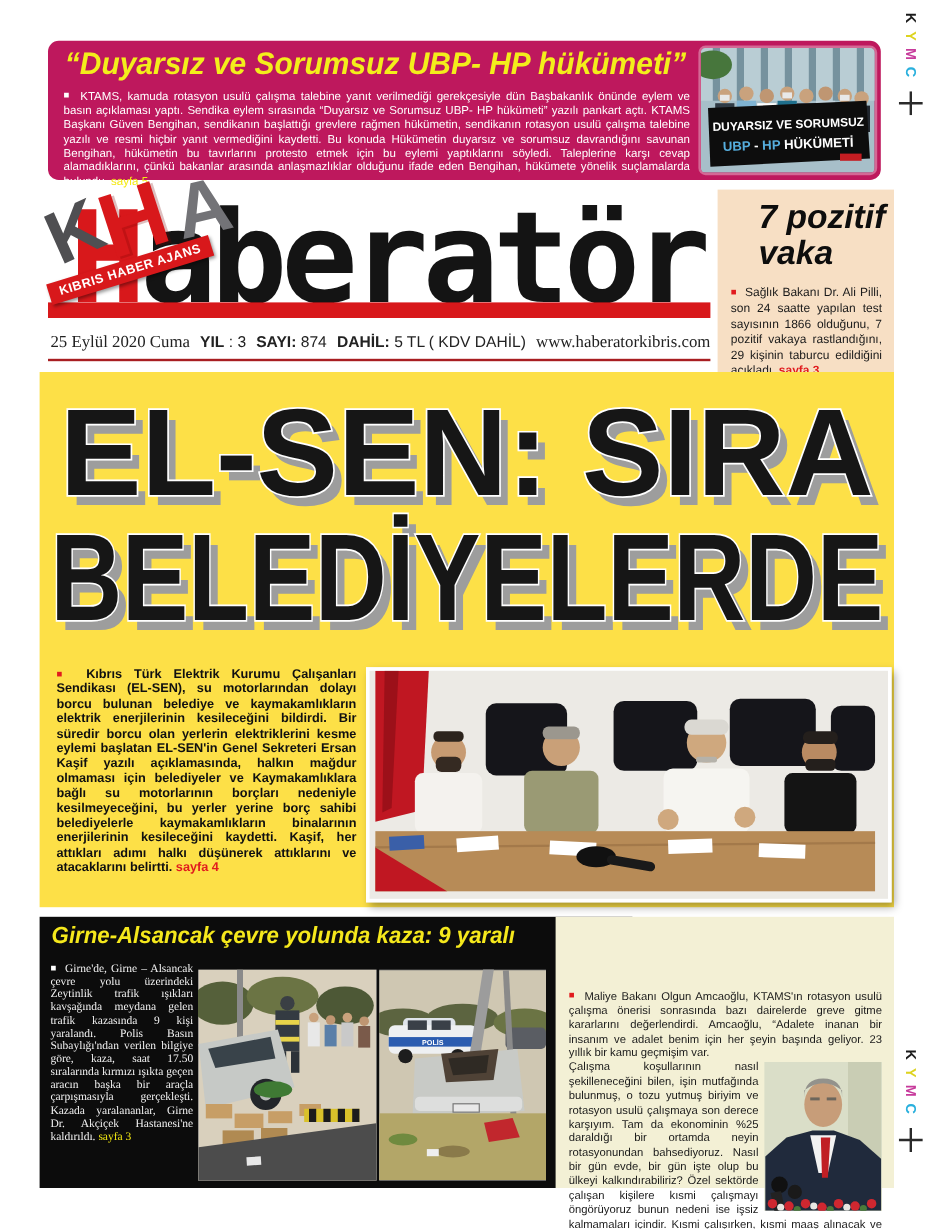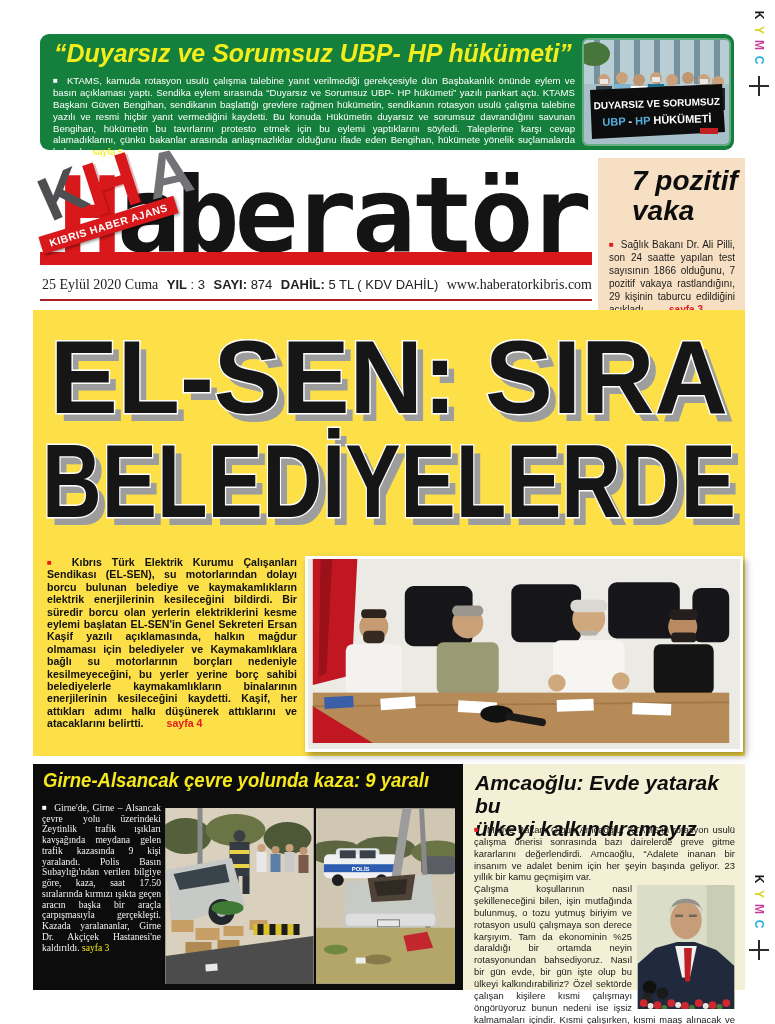--- a/index.html
+++ b/index.html
@@ -1,29 +1,29 @@
 <!DOCTYPE html>
 <html><head>
 <meta charset="utf-8">
 <style>
   html,body{margin:0;padding:0;background:#fff;}
   .page{position:relative;width:775px;height:1024px;background:#ffffff;overflow:hidden;
         font-family:"Liberation Sans",sans-serif;color:#111;}
 
   
   .top-panel{position:absolute;left:40px;top:34px;width:694px;height:116px;
-             background:#15803d;border-radius:9px;}
+             background:#be185d;border-radius:9px;}
   .top-headline{position:absolute;left:14px;top:4px;width:524px;color:#f3ee1b;
                 font-style:italic;font-weight:bold;font-size:26px;white-space:nowrap;
                 transform:scaleX(.96);transform-origin:left;}
   .top-body{position:absolute;left:13px;top:41px;width:522px;color:#fff;
             font-size:9.6px;line-height:1.24;text-align:justify;}
   .bullet{font-size:8px;vertical-align:1px;margin-right:3px;}
   .b-white{color:#fff;} .b-red{color:#e11b1e;}
-  .ref-yellow{color:#f3e912;font-weight:normal;} .ref-red{color:#e11b1e;font-weight:bold;margin-left:20px;}
+  .ref-yellow{color:#f3e912;font-weight:normal;} .ref-red{color:#e11b1e;font-weight:bold;}
   .top-photo{position:absolute;right:5px;top:6px;width:145px;height:104px;
              border-radius:4px;overflow:hidden;box-shadow:0 0 0 2px rgba(255,255,255,.35);}
 
   
   .mast-title{position:absolute;left:58px;top:163px;font-family:"DejaVu Sans Mono",monospace;
               font-weight:bold;font-size:106px;letter-spacing:-5px;line-height:1;color:#141414;}
   .mast-h{color:#d8181b;}
   .mast-rule{position:absolute;left:40px;top:252px;width:552px;height:13px;background:#d8181b;}
   .kha{position:absolute;left:36px;top:146px;width:190px;height:116px;}
   .kha span{position:absolute;font-weight:bold;font-family:"Liberation Sans",sans-serif;}
@@ -313,24 +313,20 @@
         <ellipse cx="20" cy="142" rx="12" ry="5" fill="#6f8a3f"></ellipse>
         <ellipse cx="62" cy="152" rx="14" ry="5" fill="#8a7a4a"></ellipse>
         <ellipse cx="104" cy="136" rx="10" ry="4" fill="#6f8a3f"></ellipse>
         <polygon points="88,128 112,124 118,140 92,144" fill="#c1272d"></polygon>
         <rect x="40" y="150" width="10" height="6" fill="#eeeeee"></rect>
       </svg>
     </div>
   </div>
 
   <div class="finance">
-    <div class="fin-headline">
-      <div>Amcaoğlu: Evde yatarak bu</div>
-      <div>ülkeyi kalkındıramayız</div>
-    </div>
     <div class="fin-body">
       <span class="bullet b-red">■</span>
       <span>Maliye Bakanı Olgun Amcaoğlu, KTAMS'ın rotasyon usulü çalışma önerisi sonrasında bazı dairelerde greve gitme kararlarını değerlendirdi. Amcaoğlu, “Adalete inanan bir insanım ve adalet benim için her şeyin başında geliyor. 23 yıllık bir kamu geçmişim var.</span>
       <div>
         <div class="fin-photo">
           <svg width="98" height="124" viewBox="0 0 98 126">
             <rect width="98" height="126" fill="#dadec8"></rect>
             <rect x="70" y="0" width="28" height="126" fill="#c9cdb4"></rect>
             <polygon points="0,80 18,64 40,58 58,58 80,66 98,82 98,126 0,126" fill="#202a3c"></polygon>
             <polygon points="38,62 60,62 53,94 45,94" fill="#f2f2f2"></polygon>

